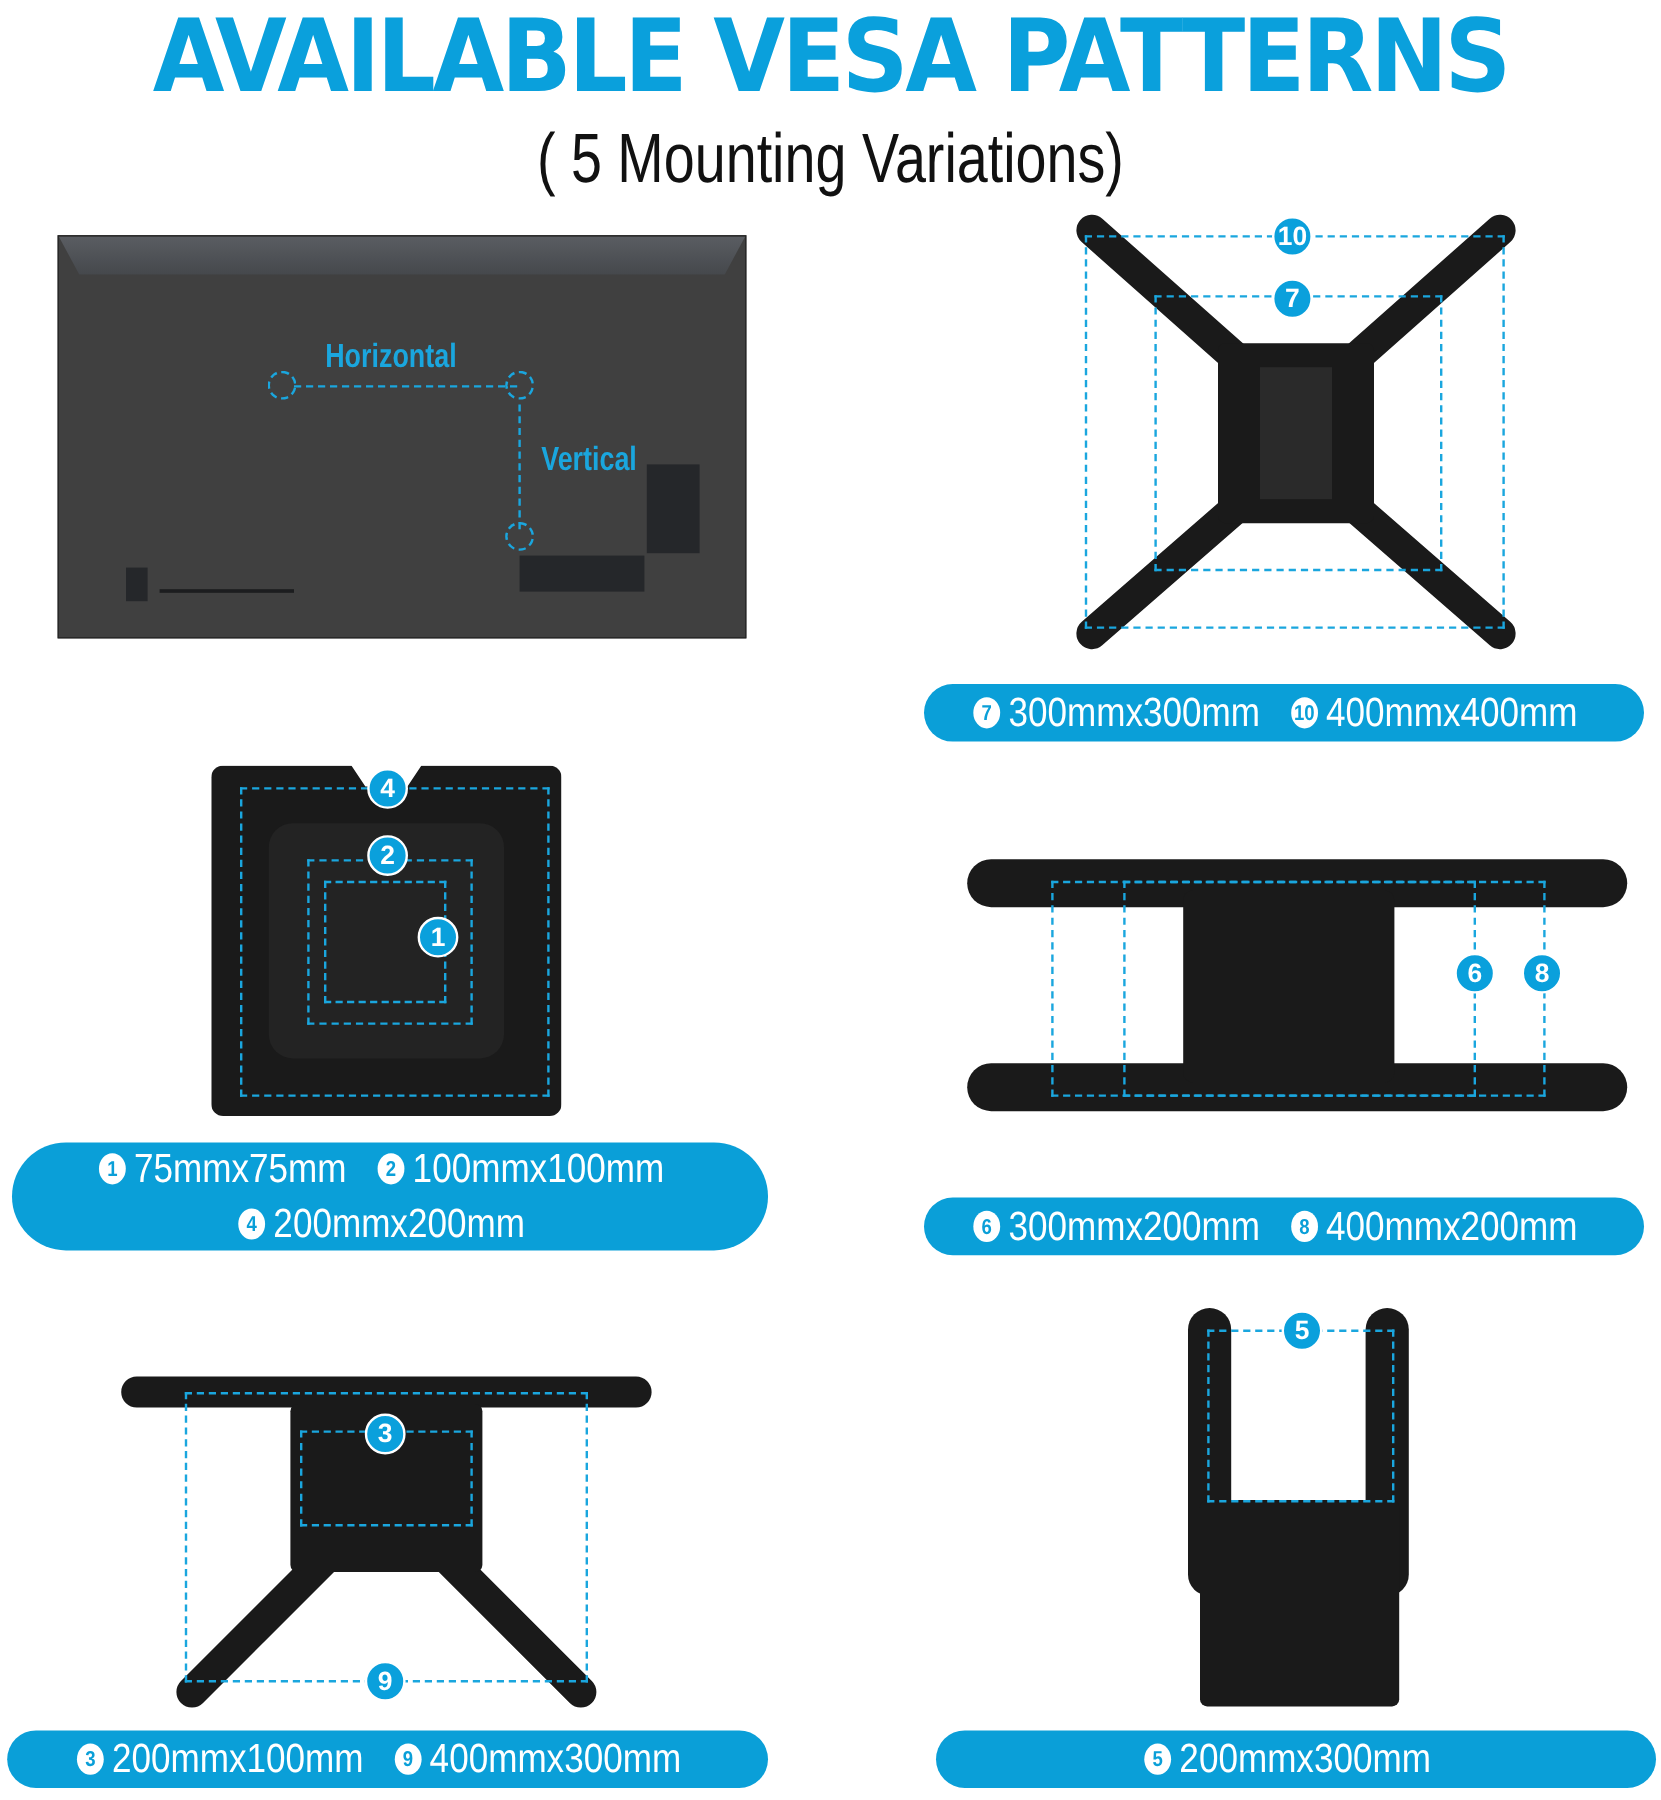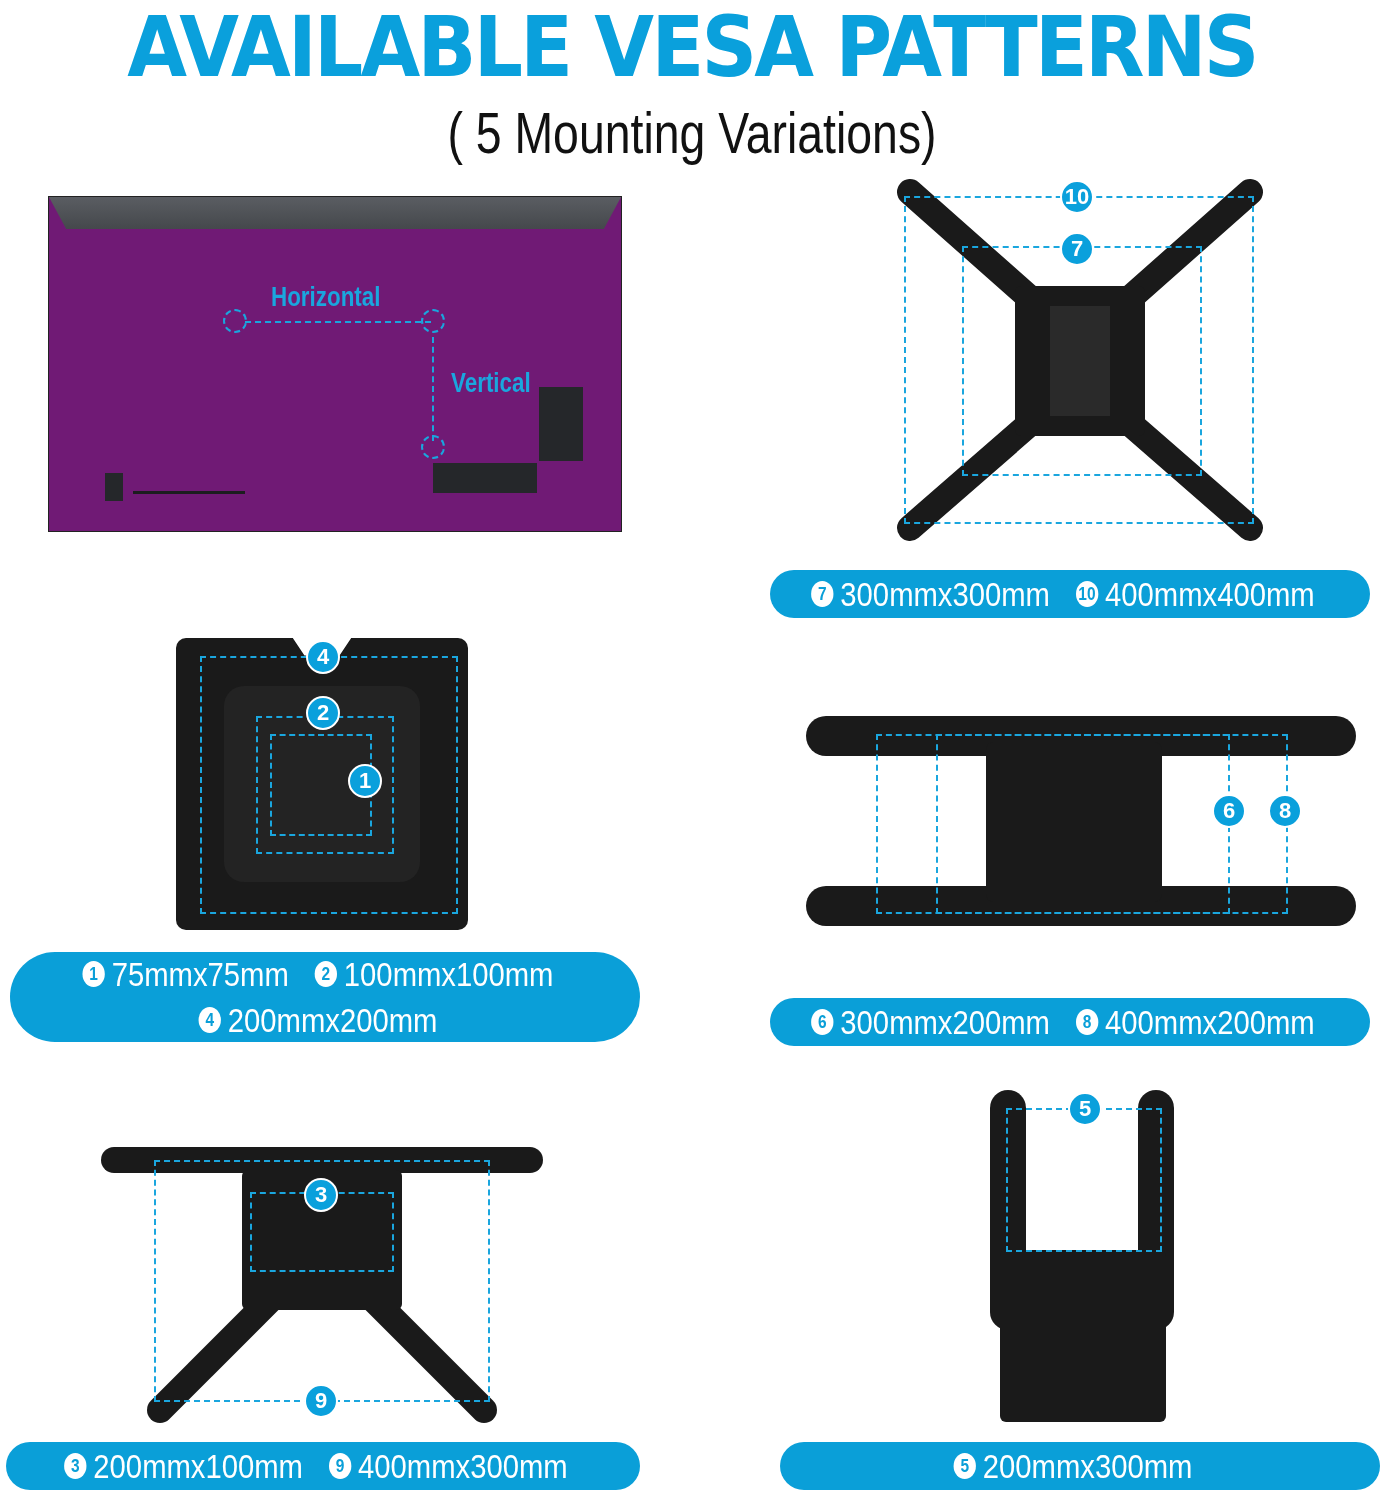--- a/index.html
+++ b/index.html
@@ -14,21 +14,21 @@
   .badge{position:absolute;width:30px;height:30px;border-radius:50%;background:#0aa0dc;color:#fff;font-weight:bold;font-size:22px;display:flex;align-items:center;justify-content:center;border:2px solid #fff;}
   .dash{position:absolute;border:2px dashed #1aa6de;}
   .tvlabel{position:absolute;color:#1aa6de;font-weight:bold;font-size:28px;transform:scaleX(0.8);transform-origin:left;}
 </style>
 </head>
 <body>
 
 <div class="title">AVAILABLE VESA PATTERNS</div>
 <div class="subtitle">( 5 Mounting Variations)</div>
 
-<div class="figure" style="left:48px;top:196px;width:572px;height:334px;background:#701a75;border:1px solid #222;">
+<div class="figure" style="left:48px;top:196px;width:572px;height:334px;background:#404040;border:1px solid #222;">
   <div style="position:absolute;left:0;top:0;width:572px;height:32px;background:linear-gradient(#5a5d62,#45484c);clip-path:polygon(0 0,100% 0,97% 100%,3% 100%);"></div>
   <div class="tvlabel" style="left:222px;top:84px;">Horizontal</div>
   <div class="tvlabel" style="left:402px;top:170px;">Vertical</div>
   <div class="dash" style="left:196px;top:124px;width:186px;height:0;border-width:2px 0 0 0;"></div>
   <div class="dash" style="left:383px;top:140px;width:0;height:104px;border-width:0 0 0 2px;"></div>
   <div class="dash" style="left:174px;top:112px;width:20px;height:20px;border-radius:50%;"></div>
   <div class="dash" style="left:372px;top:112px;width:20px;height:20px;border-radius:50%;"></div>
   <div class="dash" style="left:372px;top:238px;width:20px;height:20px;border-radius:50%;"></div>
   <div style="position:absolute;left:490px;top:190px;width:44px;height:74px;background:#25272a;"></div>
   <div style="position:absolute;left:384px;top:266px;width:104px;height:30px;background:#25272a;"></div>

